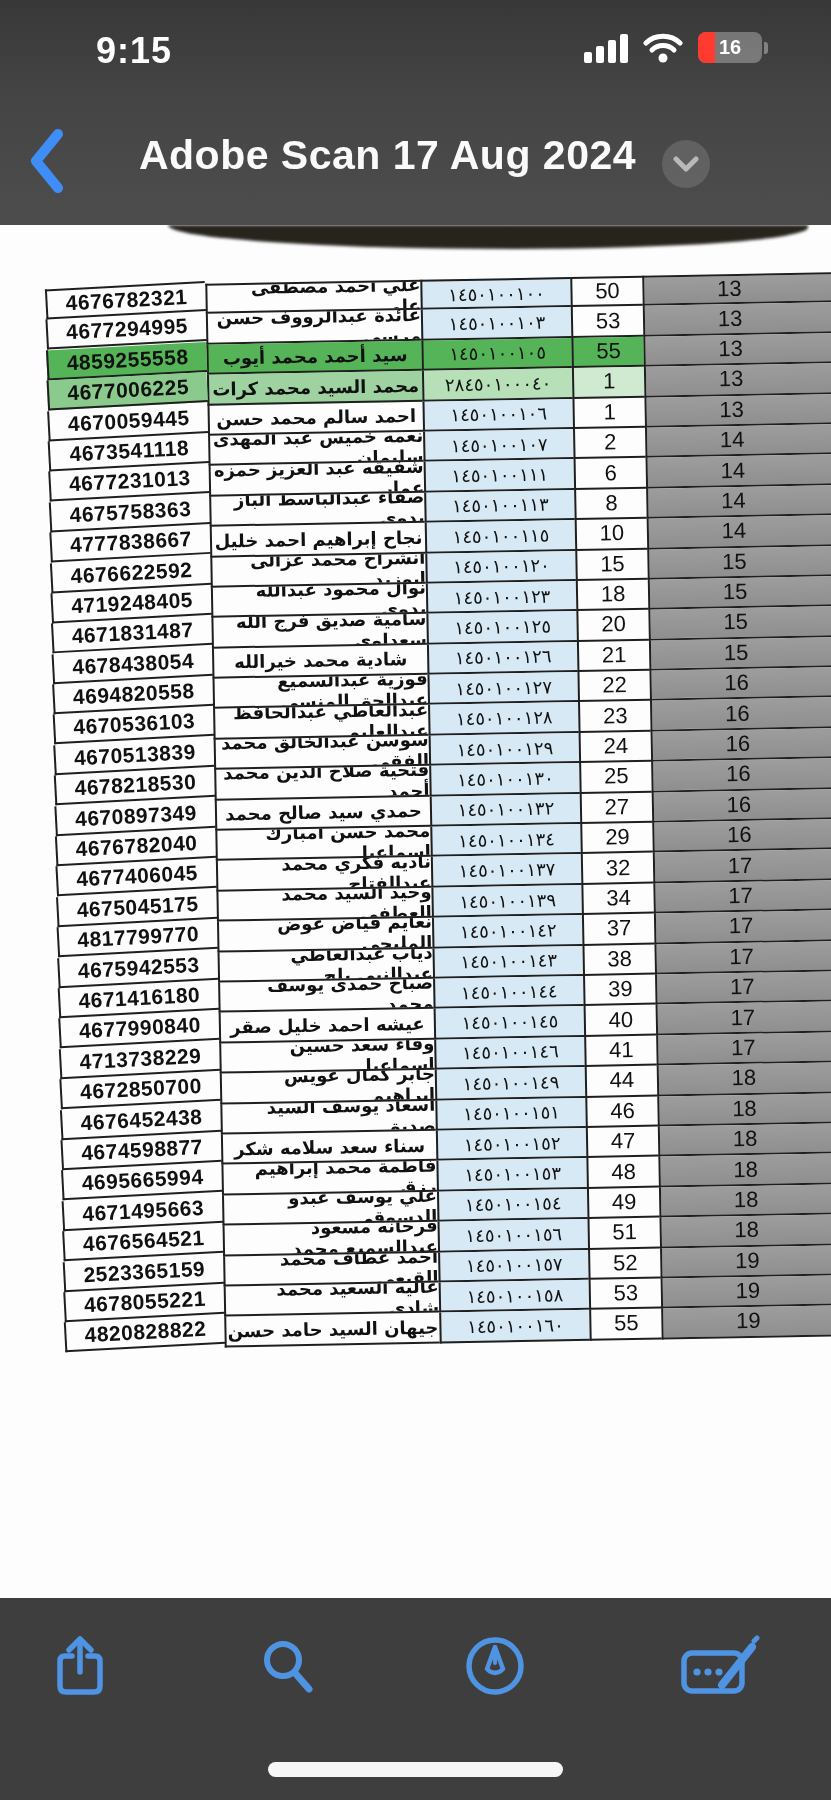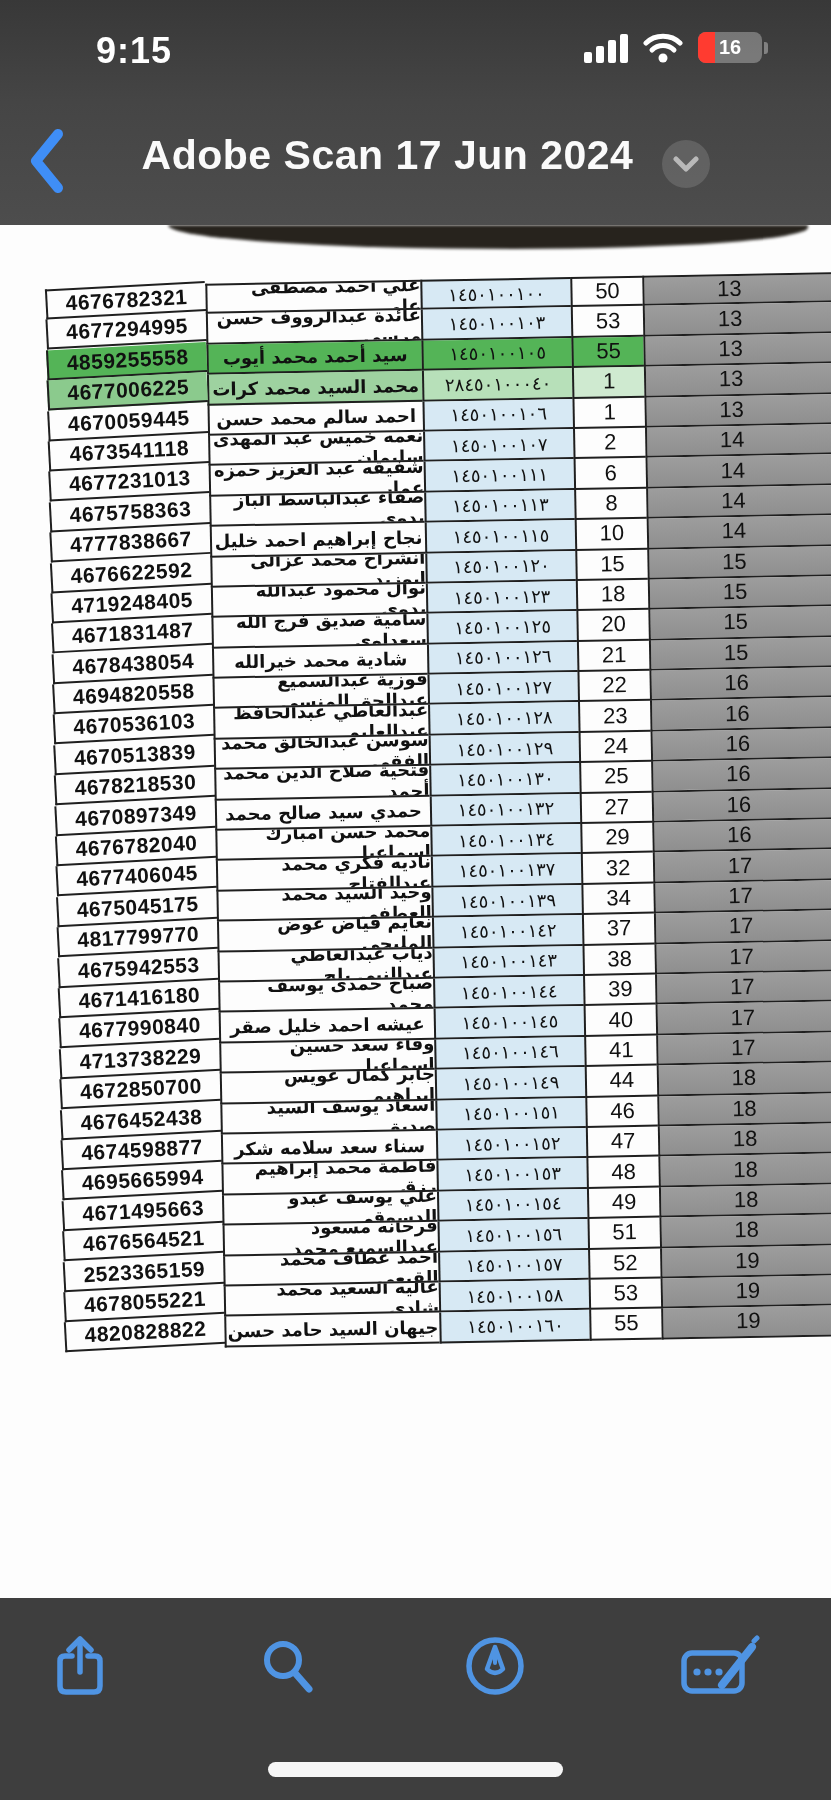--- a/index.html
+++ b/index.html
@@ -83,21 +83,21 @@
         </div>
       </div>
     </div>
 
     <div class="nav-bar">
       <div class="back-btn">
         <svg width="44" height="70" viewBox="0 0 44 70">
           <polyline points="34,8 12,35 34,62" fill="none" stroke="#3f8ef7" stroke-width="10" stroke-linecap="round" stroke-linejoin="round"></polyline>
         </svg>
       </div>
-      <div class="nav-title">Adobe Scan 17 Jun 2024</div>
+      <div class="nav-title">Adobe Scan 17 Aug 2024</div>
       <div class="expand-btn">
         <svg width="26" height="16" viewBox="0 0 26 16">
           <polyline points="3,3 13,13 23,3" fill="none" stroke="#b9b9b9" stroke-width="5" stroke-linecap="round" stroke-linejoin="round"></polyline>
         </svg>
       </div>
     </div>
   </div>
 
   <div class="page">
     <div class="page-curl"></div>

